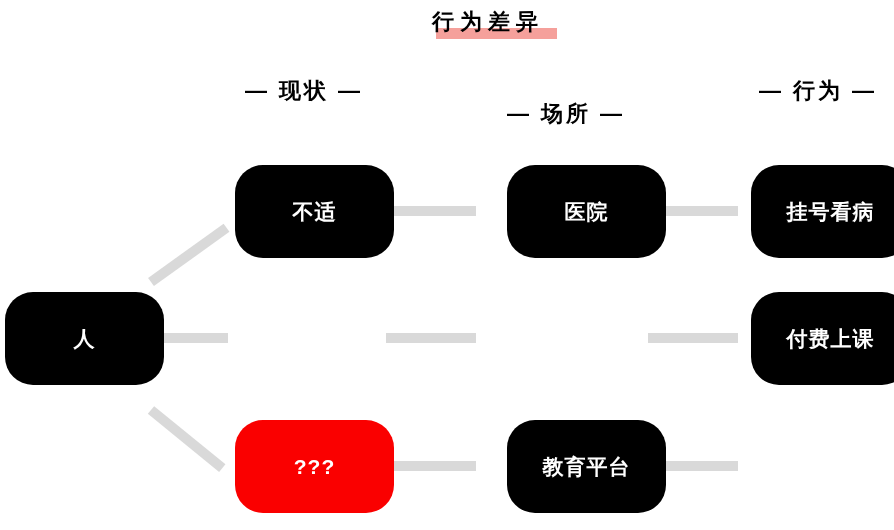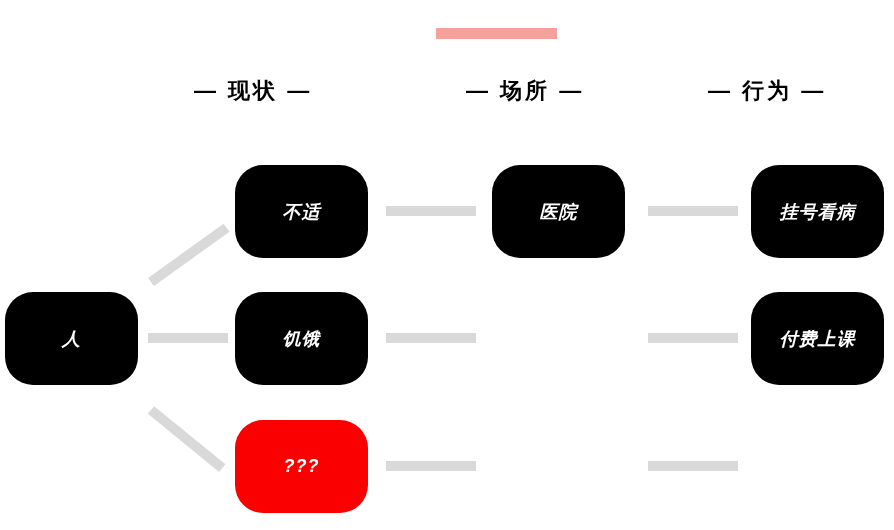--- a/index.html
+++ b/index.html
@@ -45,79 +45,79 @@
     height: 11px;
     background: var(--title-highlight);
     z-index: 0;
   }
 
   
   .col-header {
     position: absolute;
     top: 76px;
     width: 220px;
-    text-align: left;
+    text-align: center;
     font-size: 22px;
     font-weight: bold;
     letter-spacing: 3px;
     color: var(--text);
     white-space: nowrap;
   }
   .col-header.c1 { left: 194px; }
-  .col-header.c2 { left: 466px; }
+  .col-header.c2 { left: 456px; margin-top: 23px; }
   .col-header.c3 { left: 708px; }
 
   
   .line {
     position: absolute;
     height: 10px;
     background: var(--connector);
   }
   .l-root-up   { left: 151px; top: 277px; width: 93px; transform: rotate(-35.7deg); transform-origin: 0 50%; }
   .l-root-mid  { left: 148px; top: 333px; width: 80px; }
   .l-root-down { left: 151px; top: 405px; width: 92px; transform: rotate(39.2deg); transform-origin: 0 50%; }
   .l-a { left: 386px; width: 90px; }
   .l-b { left: 648px; width: 90px; }
   .row-0 { top: 206px; }
   .row-1 { top: 333px; }
   .row-2 { top: 461px; }
 
   
   .node {
     position: absolute;
-    width: 133px;
+    width: 159px;
     height: 93px;
     border-radius: 28px;
     background: var(--node-bg);
     color: var(--node-text);
     display: flex;
     align-items: center;
     justify-content: center;
-    font-size: 18px;
+    font-size: 21px;
     font-weight: bold;
     letter-spacing: 1px;
     white-space: nowrap;
-    font-style: italic;
   }
   .node.hl { background: var(--highlight-node-bg); }
   .col-root { left: 5px; }
   .col-status { left: 235px; }
-  .col-place { left: 492px; text-align: right; }
+  .col-place { left: 507px; text-align: right; }
   .col-behavior { left: 751px; }
   .top-0 { top: 165px; }
   .top-1 { top: 292px; }
   .top-2 { top: 420px; }
 </style>
 </head>
 <body>
 
 <div class="canvas">
 
   <div class="title-wrap">
     <span class="title-hl"></span>
+    <span class="title-text">行为差异</span>
   </div>
 
   <div class="col-header c1">— 现状 —</div>
   <div class="col-header c2">— 场所 —</div>
   <div class="col-header c3">— 行为 —</div>
 
   <div class="line l-root-up"></div>
   <div class="line l-root-mid"></div>
   <div class="line l-root-down"></div>
 
@@ -129,29 +129,29 @@
   <div class="line l-b row-1"></div>
   <div class="line l-b row-2"></div>
 
   <div class="node col-root top-1">
     <span>人</span>
   </div>
 
   <div class="node col-status top-0">
     <span>不适</span>
   </div>
-  <div class="node col-status top-1">
-    <span>饥饿</span>
-  </div>
   <div class="node col-status top-2 hl">
     <span>???</span>
   </div>
 
   <div class="node col-place top-0">
     <span>医院</span>
+  </div>
+  <div class="node col-place top-2">
+    <span>教育平台</span>
   </div>
 
   <div class="node col-behavior top-0">
     <span>挂号看病</span>
   </div>
   <div class="node col-behavior top-1">
     <span>付费上课</span>
   </div>
 
 </div>

